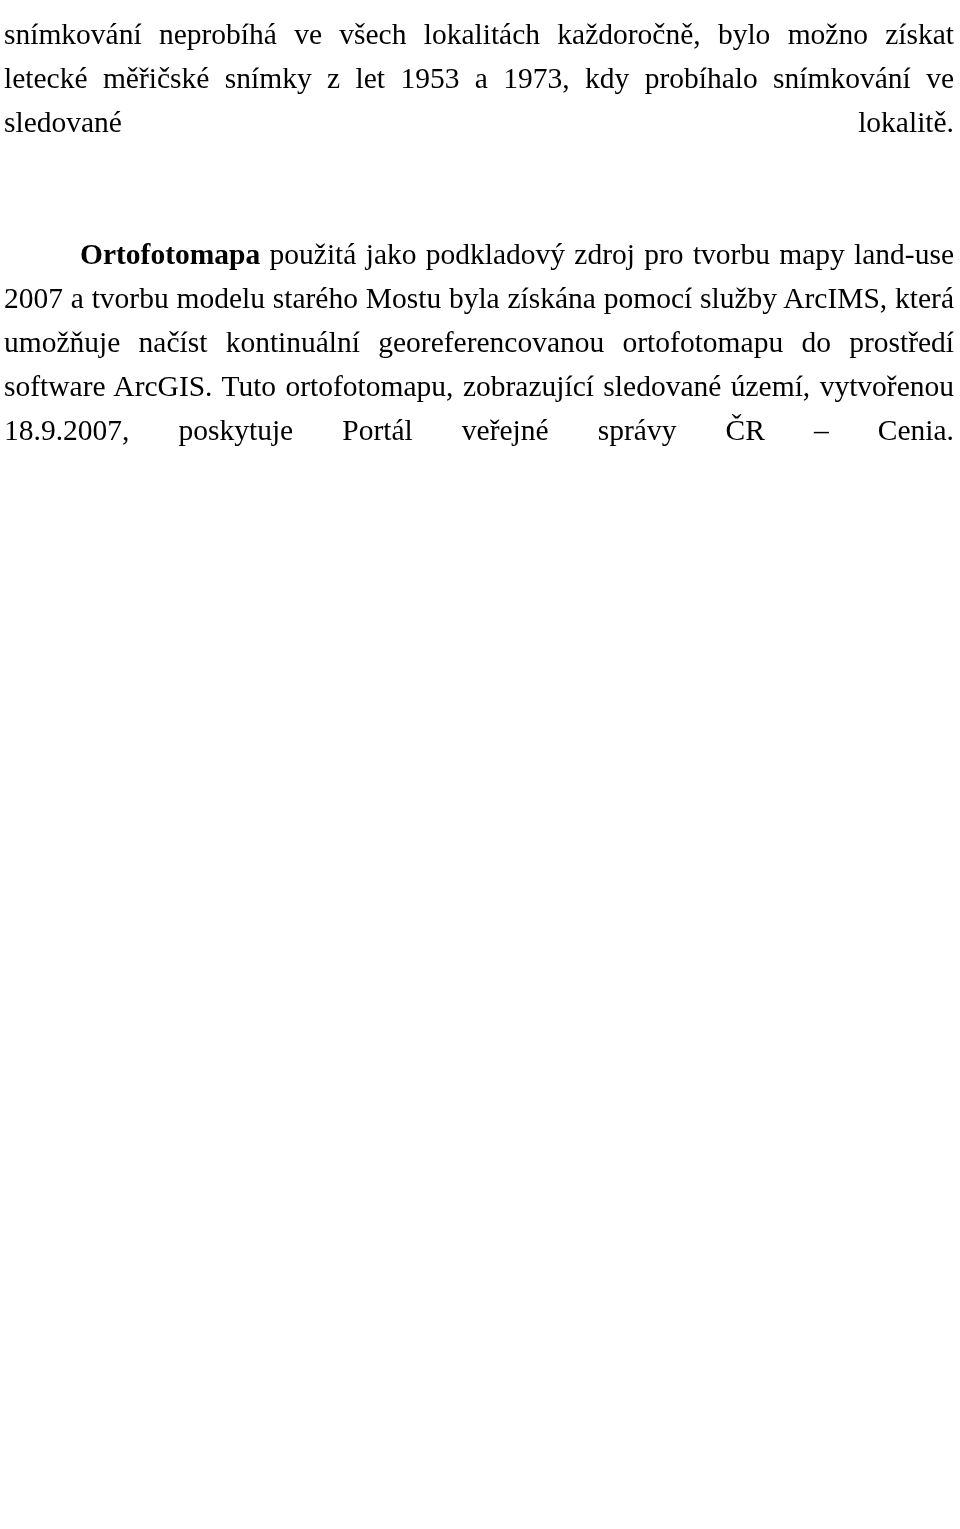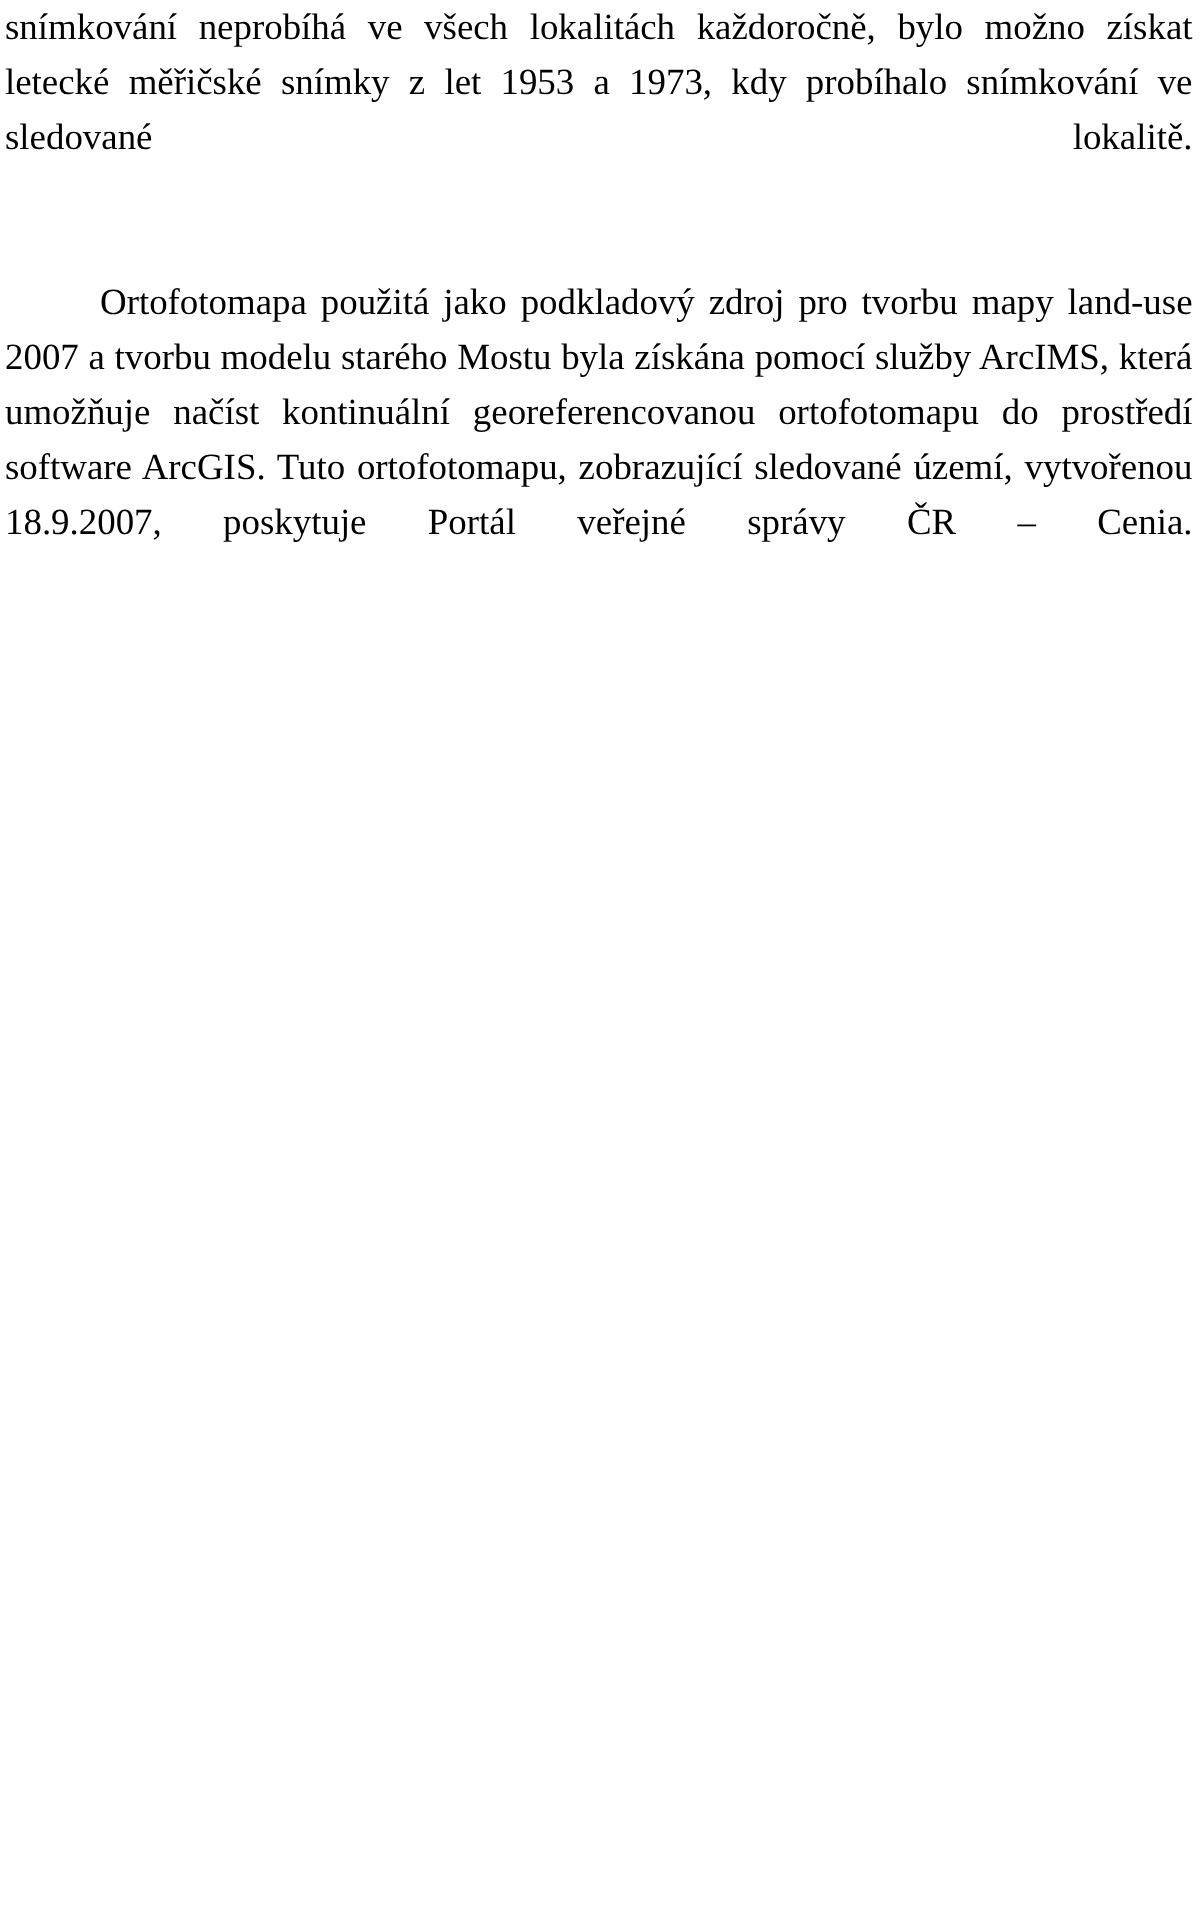--- a/index.html
+++ b/index.html
@@ -12,21 +12,21 @@
   body {
     font-family: "Liberation Serif", "DejaVu Serif", serif;
     color: #000000;
     -webkit-font-smoothing: antialiased;
   }
 
   .page {
     position: relative;
     width: 960px;
     height: 1464px;
-    margin: 0 auto;
+    margin: 12px auto;
     background: #ffffff;
     overflow: hidden;
     box-sizing: border-box;
   }
 
   .text-column {
     position: absolute;
     left: 4px;
     top: 0px;
     width: 950px;
@@ -54,21 +54,21 @@
 
   p.indent {
     text-indent: 76px;
   }
 
   p.spacer-after {
     margin-bottom: 44px;
   }
 
   .bold {
-    font-weight: normal;
+    font-weight: bold;
   }
 
   .page-number {
     position: absolute;
     left: 0;
     right: 0;
     top: 1483px;
     text-align: center;
     font-size: 29px;
     line-height: 40px;

